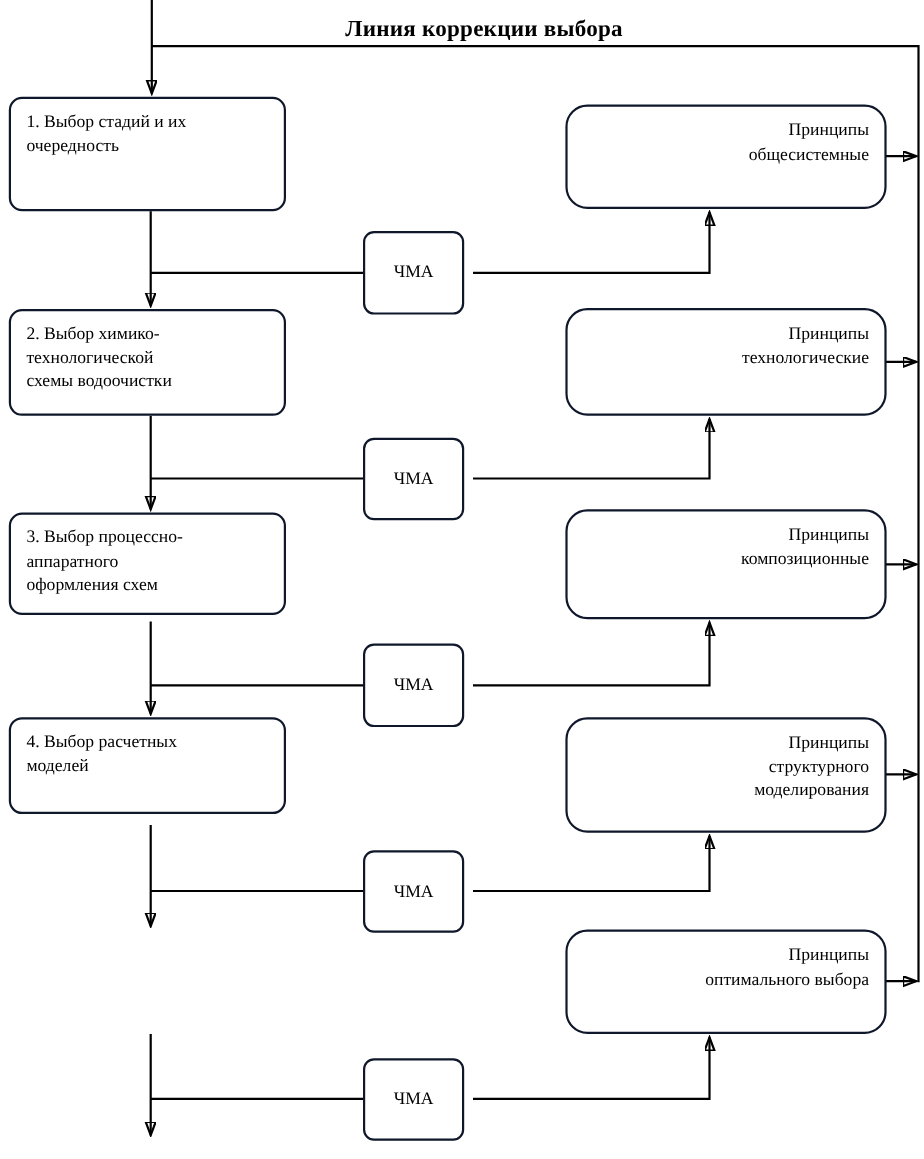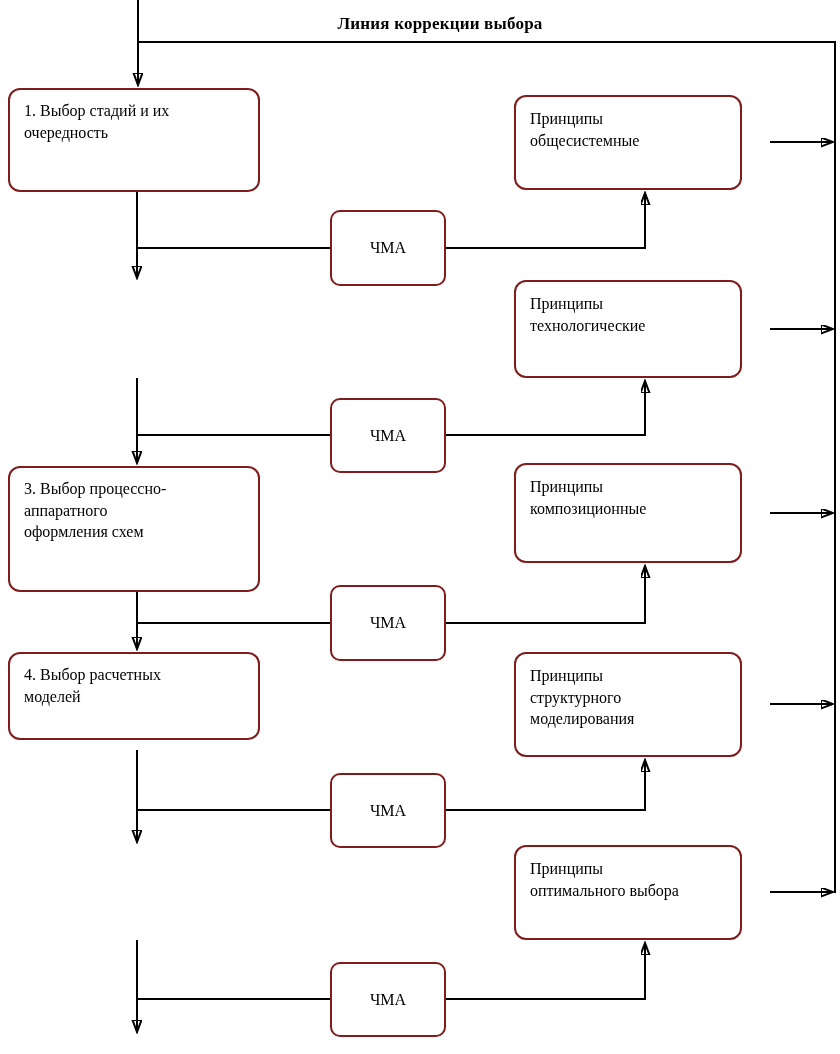--- a/index.html
+++ b/index.html
@@ -16,62 +16,63 @@
     color: #000000;
     overflow: hidden;
   }
   .title {
     position: absolute;
     top: 14px;
     left: 100px;
     width: 680px;
     text-align: center;
     font-weight: bold;
-    font-size: 17px;
+    font-size: 21px;
     letter-spacing: 0.2px;
     background: transparent;
   }
   .lines {
     position: absolute;
     top: 0;
     left: 0;
     width: 840px;
     height: 1054px;
     pointer-events: none;
   }
   .lines path {
     stroke: #000000;
     stroke-width: 2;
     fill: none;
   }
   .box {
     position: absolute;
     box-sizing: border-box;
-    border: 2px solid #7f1d1d;
+    border: 2px solid #0f172a;
     border-radius: 12px;
     background: #ffffff;
     font-size: 16px;
     line-height: 1.35;
     white-space: pre-line;
   }
   .stage {
     left: 8px;
     width: 252px;
     padding: 10px 14px;
     text-align: left;
   }
   .principle {
     left: 514px;
-    width: 228px;
+    width: 292px;
     padding: 11px 14px;
-    text-align: left;
+    text-align: right;
+    border-radius: 20px;
   }
   .cma {
     left: 330px;
-    width: 116px;
+    width: 92px;
     border-radius: 10px;
     display: flex;
     align-items: center;
     justify-content: center;
     text-align: right;
   }
 </style>
 </head>
 <body>
 
@@ -110,21 +111,24 @@
 
     <path d="M770 142 H833" marker-end="url(#arrow)"></path>
     <path d="M770 329 H833" marker-end="url(#arrow)"></path>
     <path d="M770 513 H833" marker-end="url(#arrow)"></path>
     <path d="M770 704 H833" marker-end="url(#arrow)"></path>
     <path d="M770 892 H833" marker-end="url(#arrow)"></path>
   </svg>
 
   <div class="box stage" style="top:88px;  height:104px">1. Выбор стадий и их
 очередность</div>
-  <div class="box stage" style="top:466px; height:126px">3. Выбор процессно-
+  <div class="box stage" style="top:281px; height:97px">2. Выбор химико-
+технологической
+схемы водоочистки</div>
+  <div class="box stage" style="top:466px; height:93px">3. Выбор процессно-
 аппаратного
 оформления схем</div>
   <div class="box stage" style="top:652px; height:88px">4. Выбор расчетных
 моделей</div>
 
   <div class="box principle" style="top:95px;  height:95px">Принципы
 общесистемные</div>
   <div class="box principle" style="top:280px; height:98px">Принципы
 технологические</div>
   <div class="box principle" style="top:463px; height:100px">Принципы

